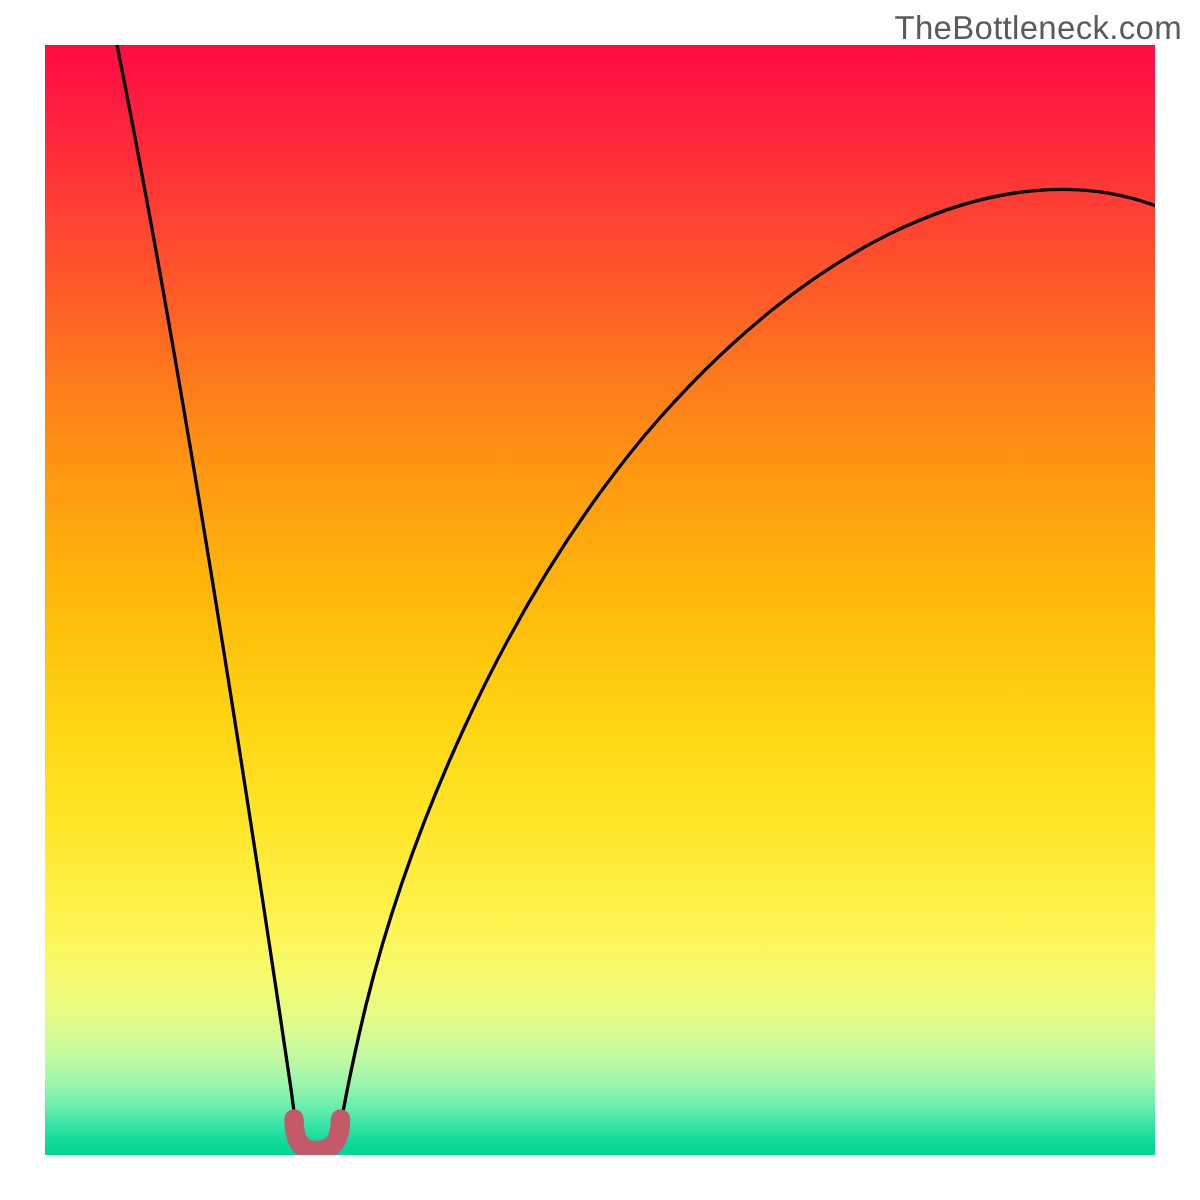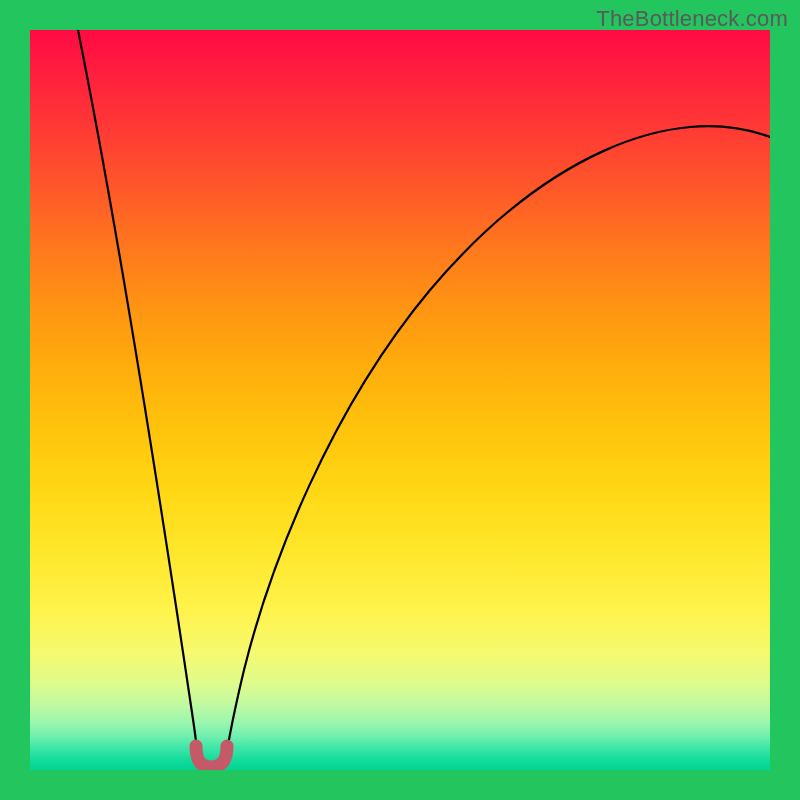--- a/index.html
+++ b/index.html
@@ -8,21 +8,21 @@
     width: 800px;
     height: 800px;
     overflow: hidden;
     background: #000;
     font-family: Arial, Helvetica, sans-serif;
   }
   .frame {
     position: absolute;
     left: 0; top: 0;
     width: 800px; height: 800px;
-    background: #22c55e;
+    background: #ffffff;
   }
   .plot-area {
     position: absolute;
     left: 30px;
     top: 30px;
     width: 740px;
     height: 740px;
     overflow: hidden;
   }
   .gradient-bg {

